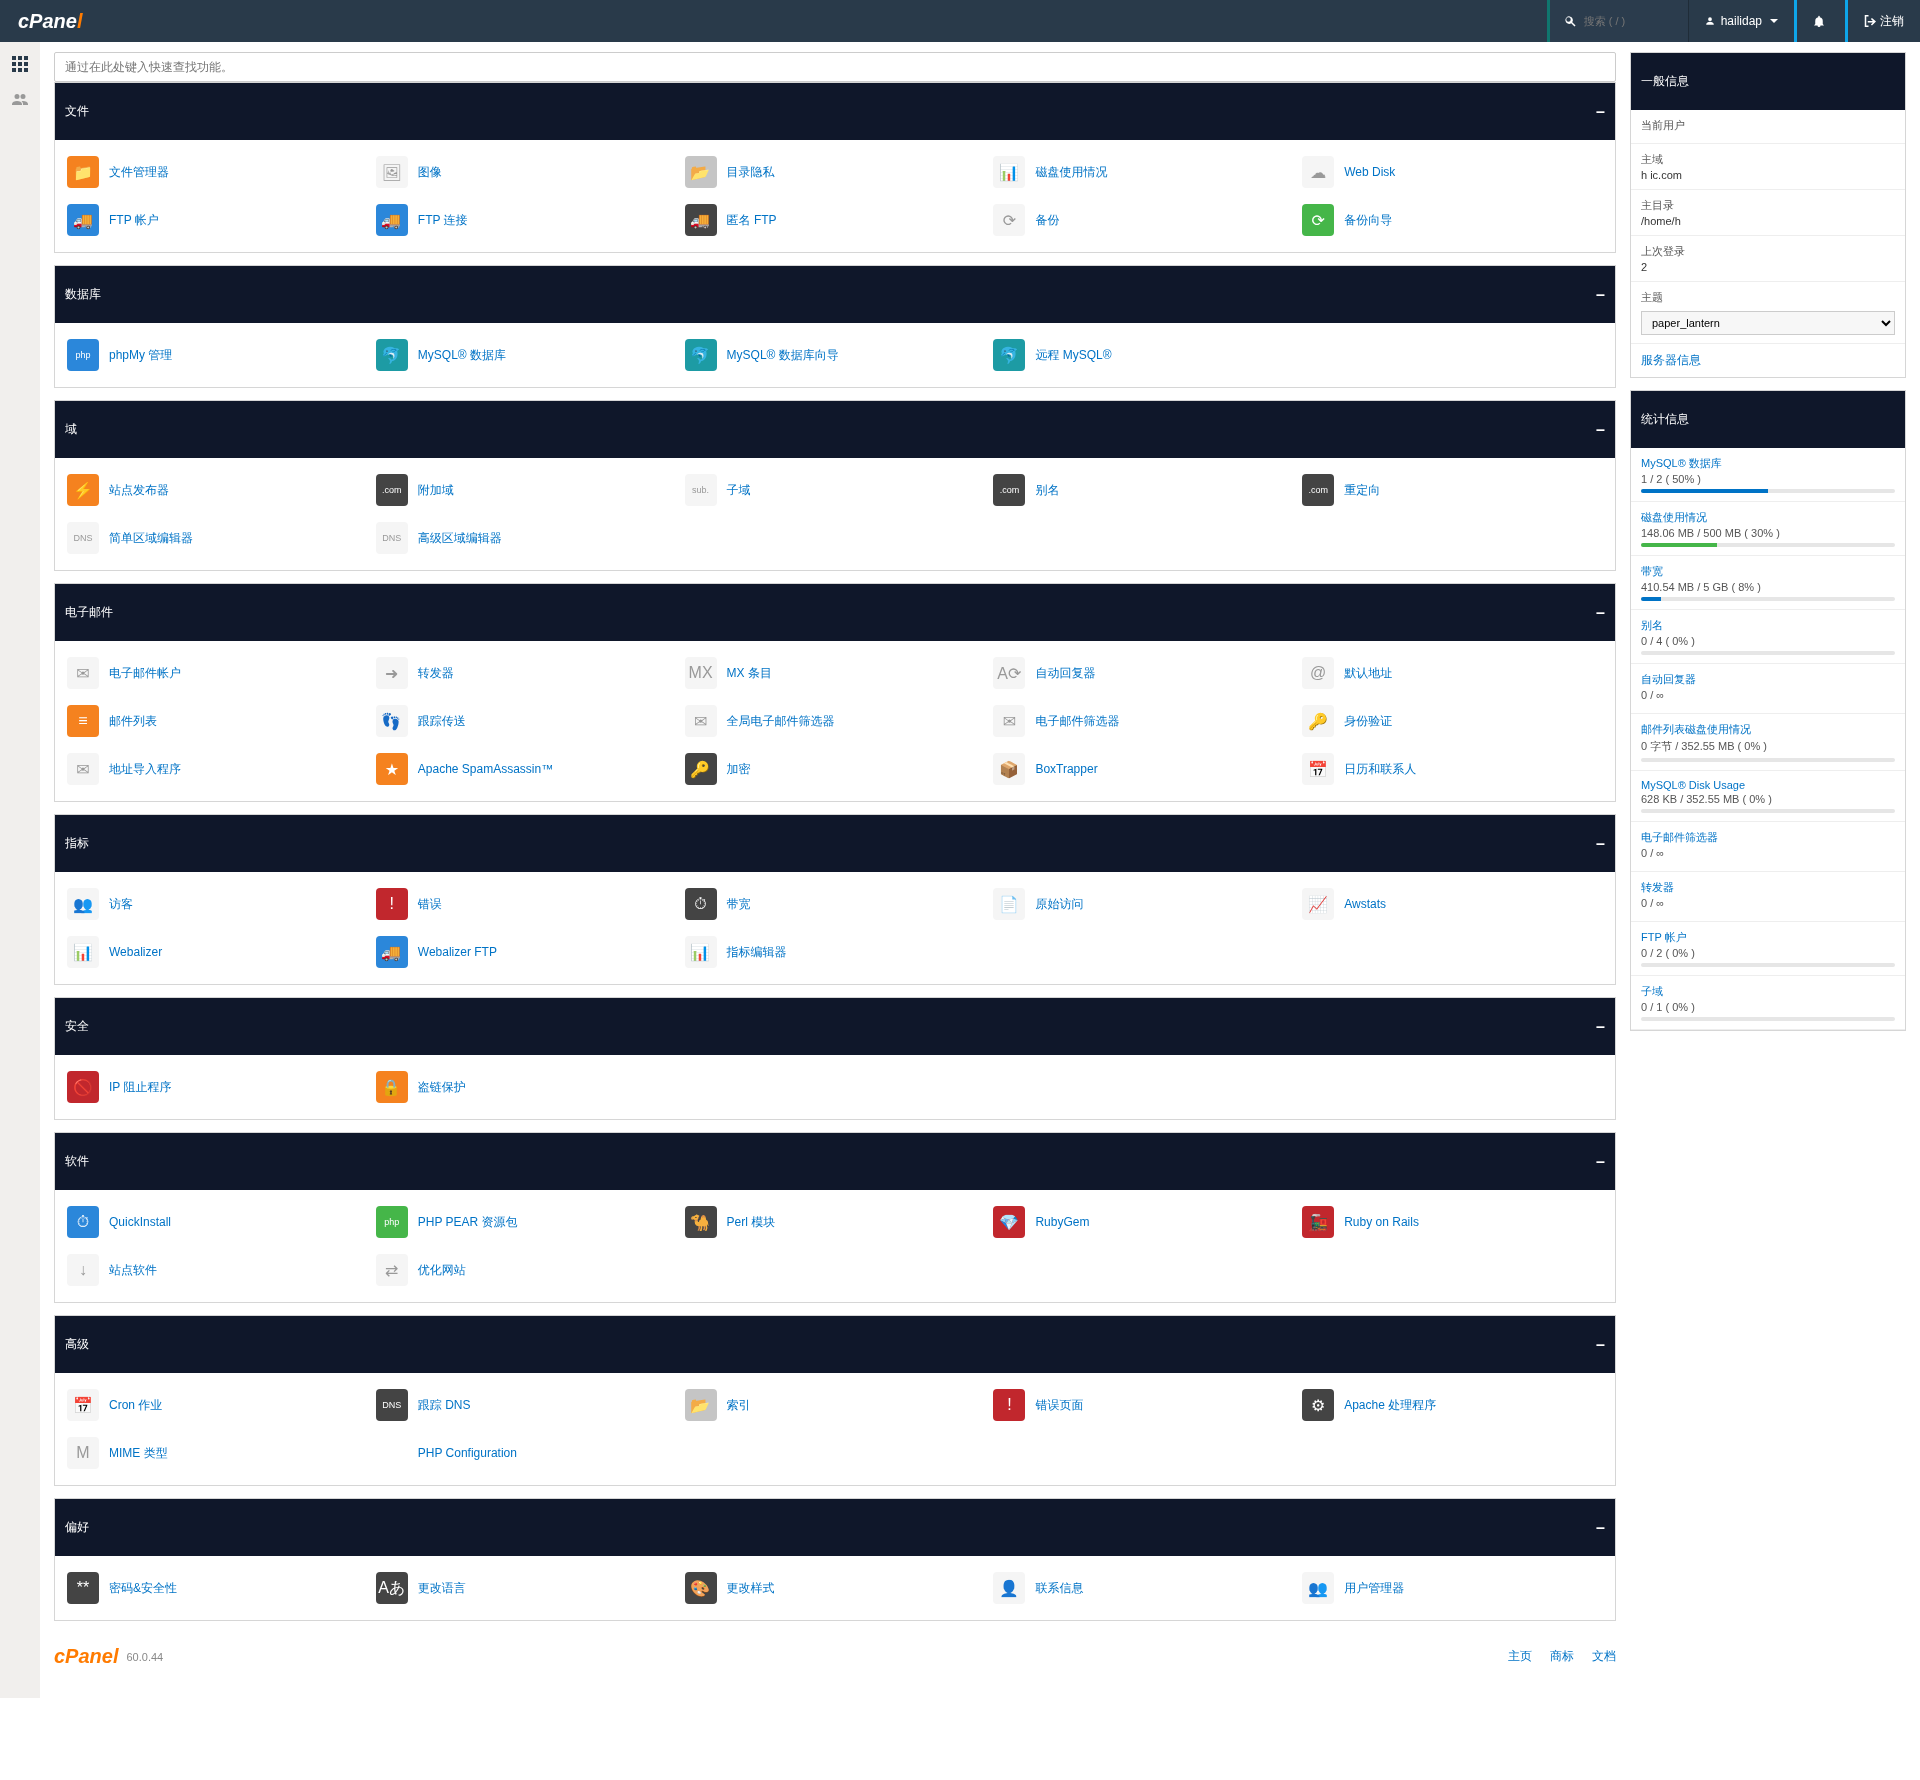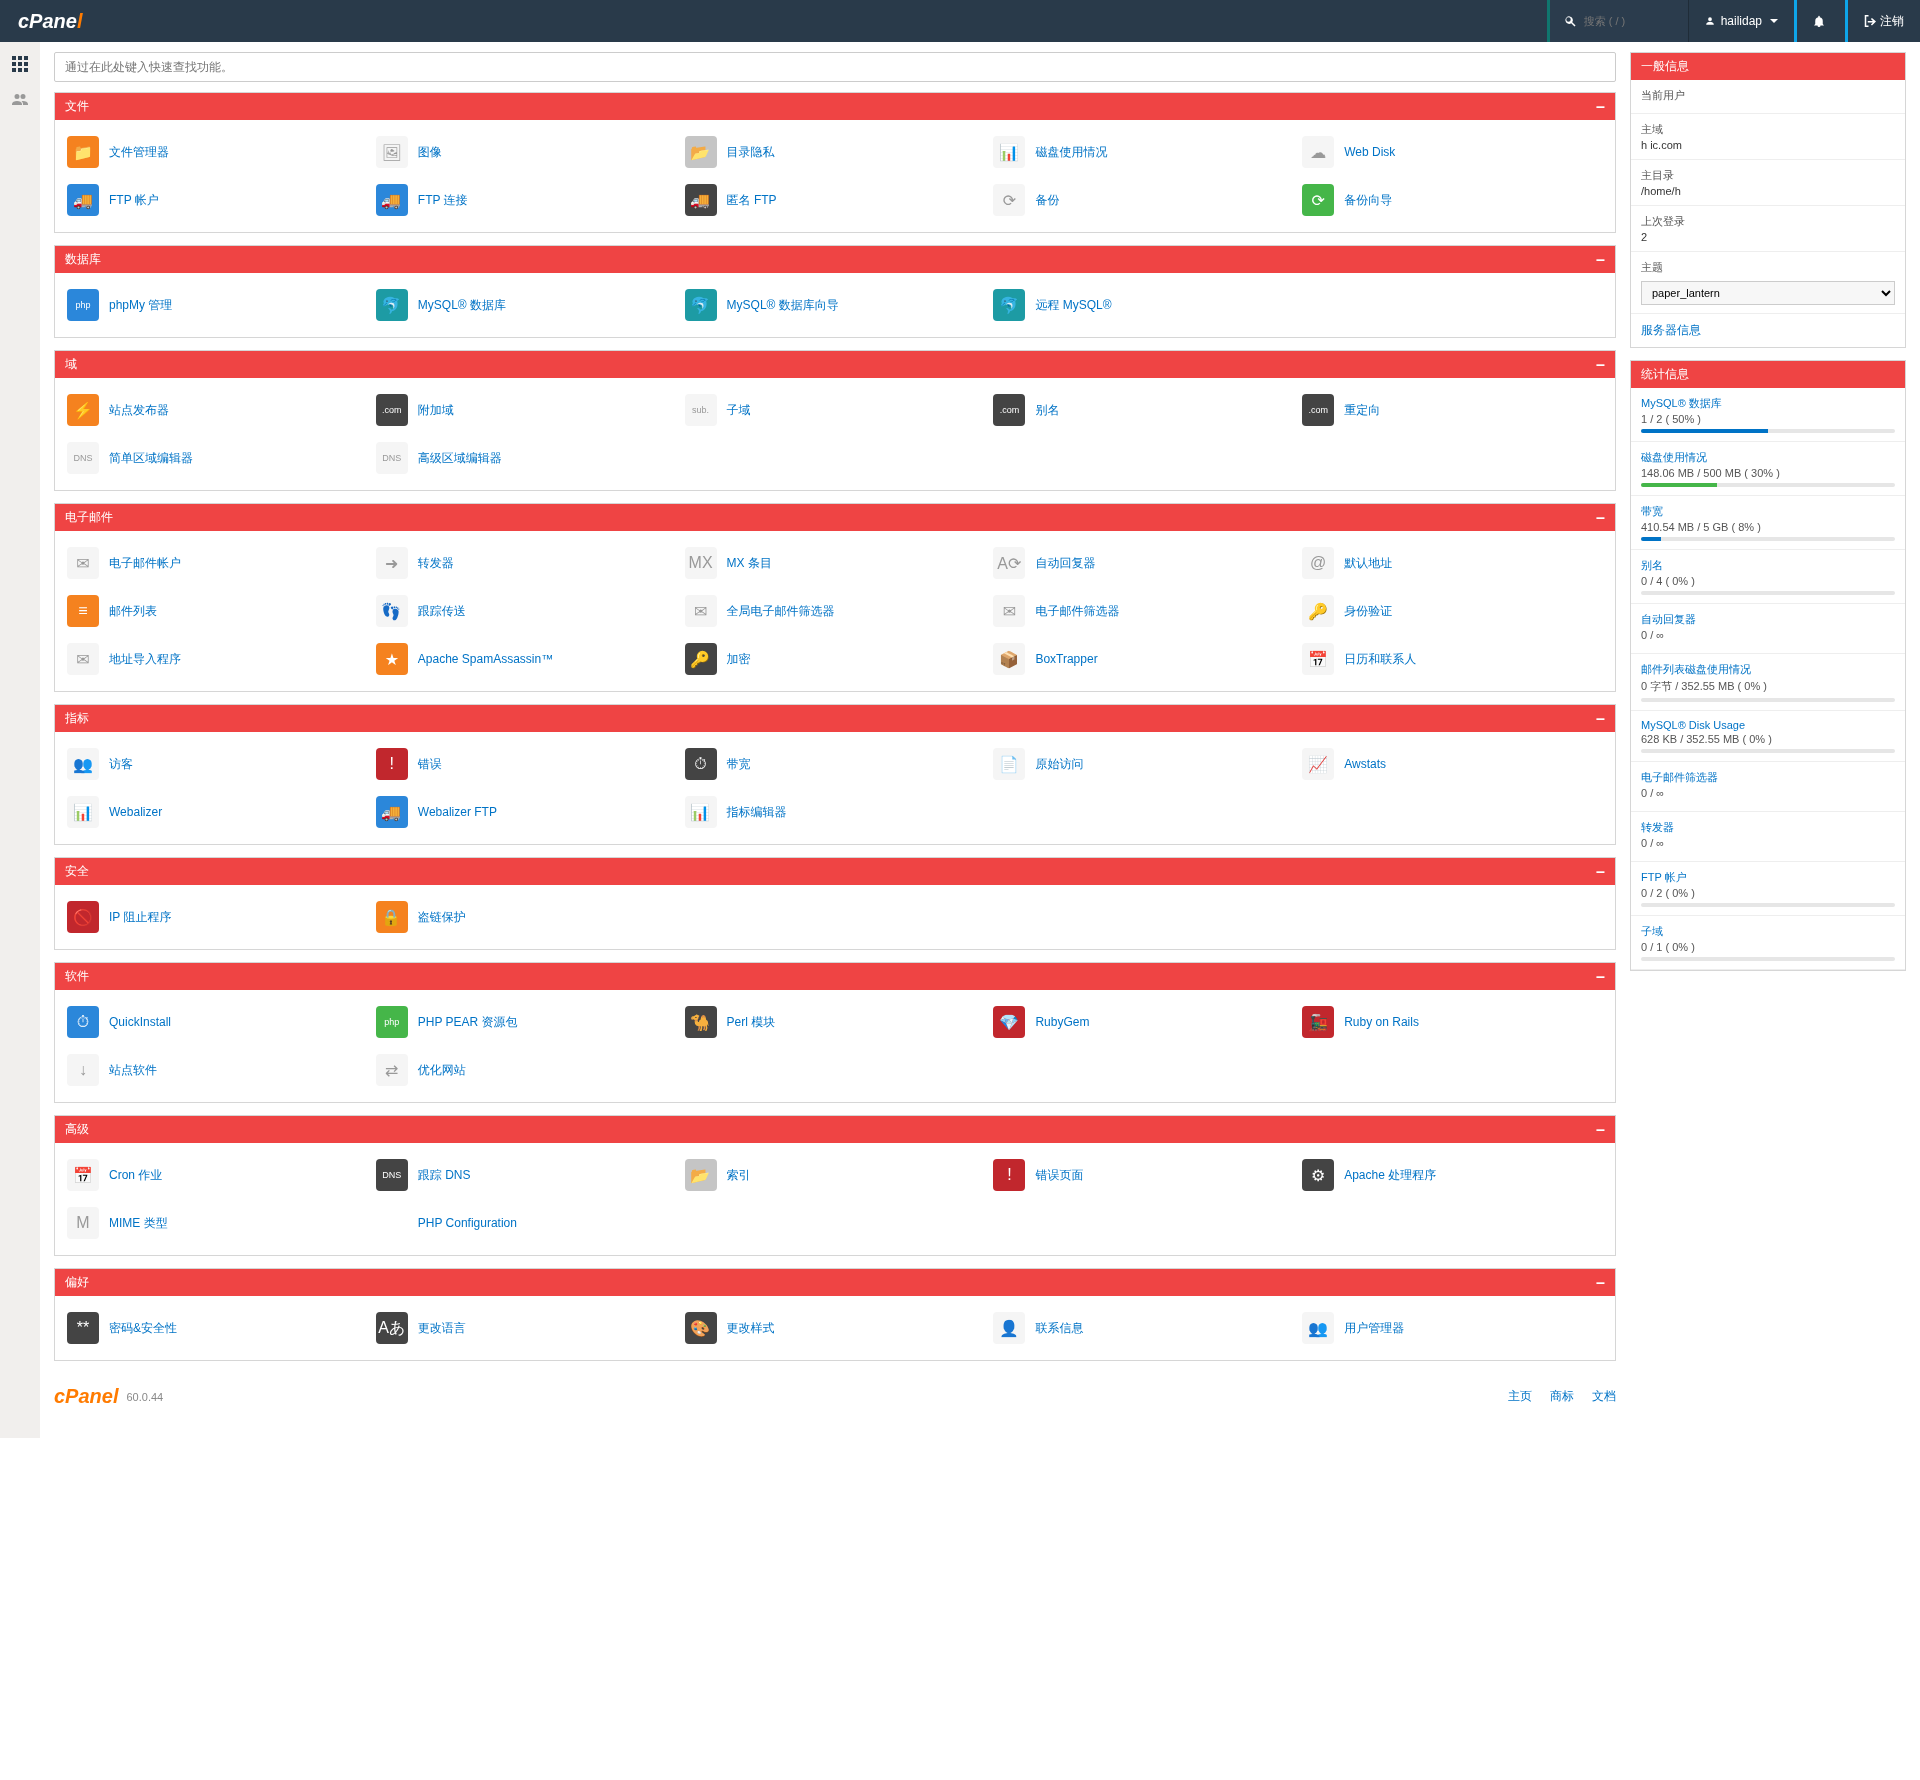--- a/index.html
+++ b/index.html
@@ -24,25 +24,25 @@
 .body-wrap { display: flex; }
 .side-rail { width: 40px; background: #f1efed; padding-top: 8px; display: flex; flex-direction: column; align-items: center; gap: 8px; }
 .side-rail .rail-btn { width: 28px; height: 28px; display: flex; align-items: center; justify-content: center; cursor: pointer; }
 .side-rail svg { fill: #293a4a; width: 16px; height: 16px; }
 .main { flex: 1; padding: 10px 14px 30px; }
 .columns { display: flex; gap: 14px; }
 .col-left { flex: 1; }
 .col-right { width: 276px; }
 
 
-.func-search { width: 100%; height: 30px; border: 1px solid #ccc; border-radius: 2px; padding: 0 10px; font-size: 12px; color: #999; margin-bottom: 10px; outline: none; }
+.func-search { width: 100%; height: 30px; border: 1px solid #ccc; border-radius: 2px; padding: 0 10px; font-size: 12px; color: #999; outline: none; }
 
 
 .panel { border: 1px solid #d6d6d6; margin-bottom: 12px; background: #fff; }
-.panel-header { background: #ef4444; color: #fff; padding: 5px 10px; font-size: 12px; display: flex; align-items: center; justify-content: space-between; }
+.panel-header { background: #0f172a; color: #fff; padding: 20px 10px; font-size: 12px; display: flex; align-items: center; justify-content: space-between; }
 .panel-header .collapse { font-size: 16px; font-weight: bold; cursor: pointer; line-height: 1; }
 .panel-body { padding: 8px; }
 
 .item-grid { display: flex; flex-wrap: wrap; }
 .item { width: 20%; display: flex; align-items: center; padding: 8px 4px; }
 .item-icon { width: 32px; height: 32px; border-radius: 4px; display: flex; align-items: center; justify-content: center; margin-right: 10px; flex-shrink: 0; font-size: 16px; color: #fff; }
 .item a { font-size: 12px; color: #0073c6; }
 
 
 .info-row { padding: 8px 10px; border-bottom: 1px solid #eee; font-size: 11px; }

